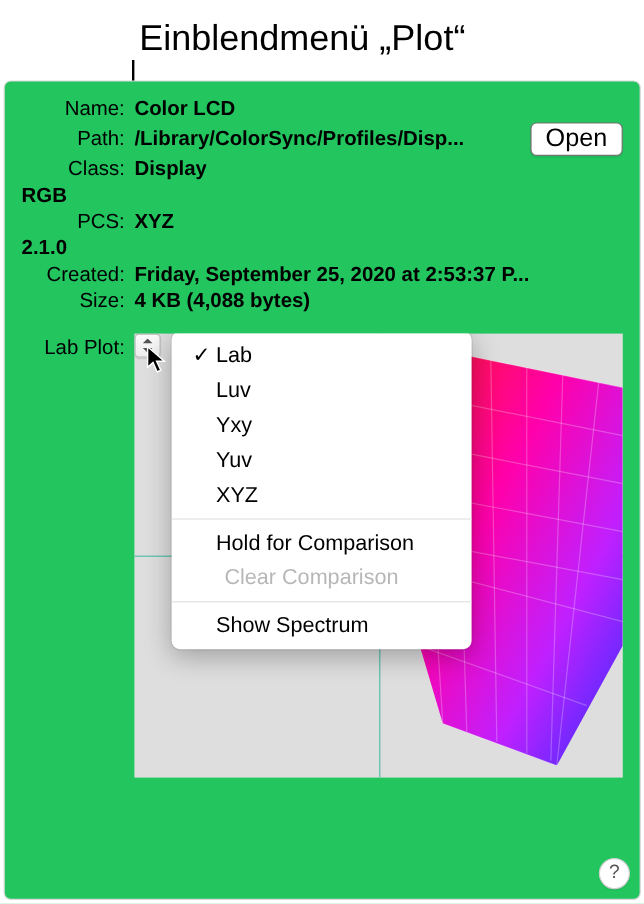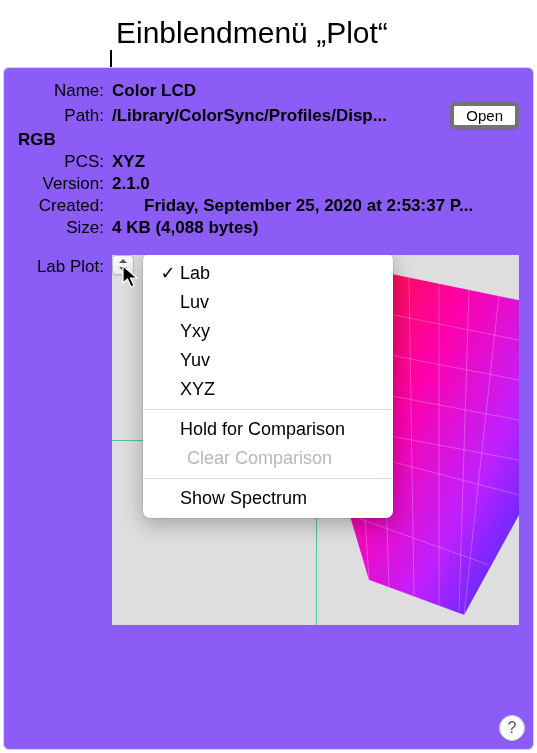--- a/index.html
+++ b/index.html
@@ -28,21 +28,21 @@
     width: 2px;
     height: 246px;
     background: #000;
   }
   .panel {
     position: absolute;
     top: 67px;
     left: 3px;
     right: 3px;
     bottom: 3px;
-    background: #8b5cf6;
+    background: #22c55e;
     border: 1px solid #d9d9d9;
     border-radius: 6px;
     padding: 12px 14px 12px 14px;
   }
   .row {
     display: flex;
     align-items: center;
     margin-bottom: 0px;
     line-height: 22px;
   }
@@ -56,24 +56,24 @@
     font-weight: 700;
     color: #000;
     white-space: nowrap;
     overflow: hidden;
     text-overflow: ellipsis;
     max-width: 310px;
   }
   .open-btn {
     margin-left: auto;
     background: #fff;
-    border: 4px solid #737373;
+    border: 1px solid #737373;
     border-radius: 5px;
     padding: 1px 12px;
-    font-size: 15px;
+    font-size: 21px;
     box-shadow: 0 1px 1px rgba(0,0,0,0.06);
     cursor: default;
   }
   .plot-row {
     display: flex;
     align-items: flex-start;
     margin-top: 16px;
   }
   .plot-label {
     width: 86px;
@@ -189,33 +189,36 @@
   <div class="row">
     <div class="label">Name:</div>
     <div class="value">Color LCD</div>
   </div>
   <div class="row">
     <div class="label">Path:</div>
     <div class="value">/Library/ColorSync/Profiles/Disp...</div>
     <button class="open-btn">Open</button>
   </div>
   <div class="row">
+    <div class="label">Class:</div>
+    <div class="value">Display</div>
+  </div>
+  <div class="row">
     <div class="value">RGB</div>
   </div>
   <div class="row">
     <div class="label">PCS:</div>
     <div class="value">XYZ</div>
   </div>
   <div class="row">
-    <div class="label">Version:</div>
     <div class="value">2.1.0</div>
   </div>
   <div class="row">
     <div class="label">Created:</div>
-    <div class="value" style="max-width:380px;margin-left:32px;">Friday, September 25, 2020 at 2:53:37 P...</div>
+    <div class="value" style="max-width:380px;">Friday, September 25, 2020 at 2:53:37 P...</div>
   </div>
   <div class="row">
     <div class="label">Size:</div>
     <div class="value">4 KB (4,088 bytes)</div>
   </div>
 
   <div class="plot-row">
     <div class="plot-label">Lab Plot:</div>
     <div class="plot-area">
 

